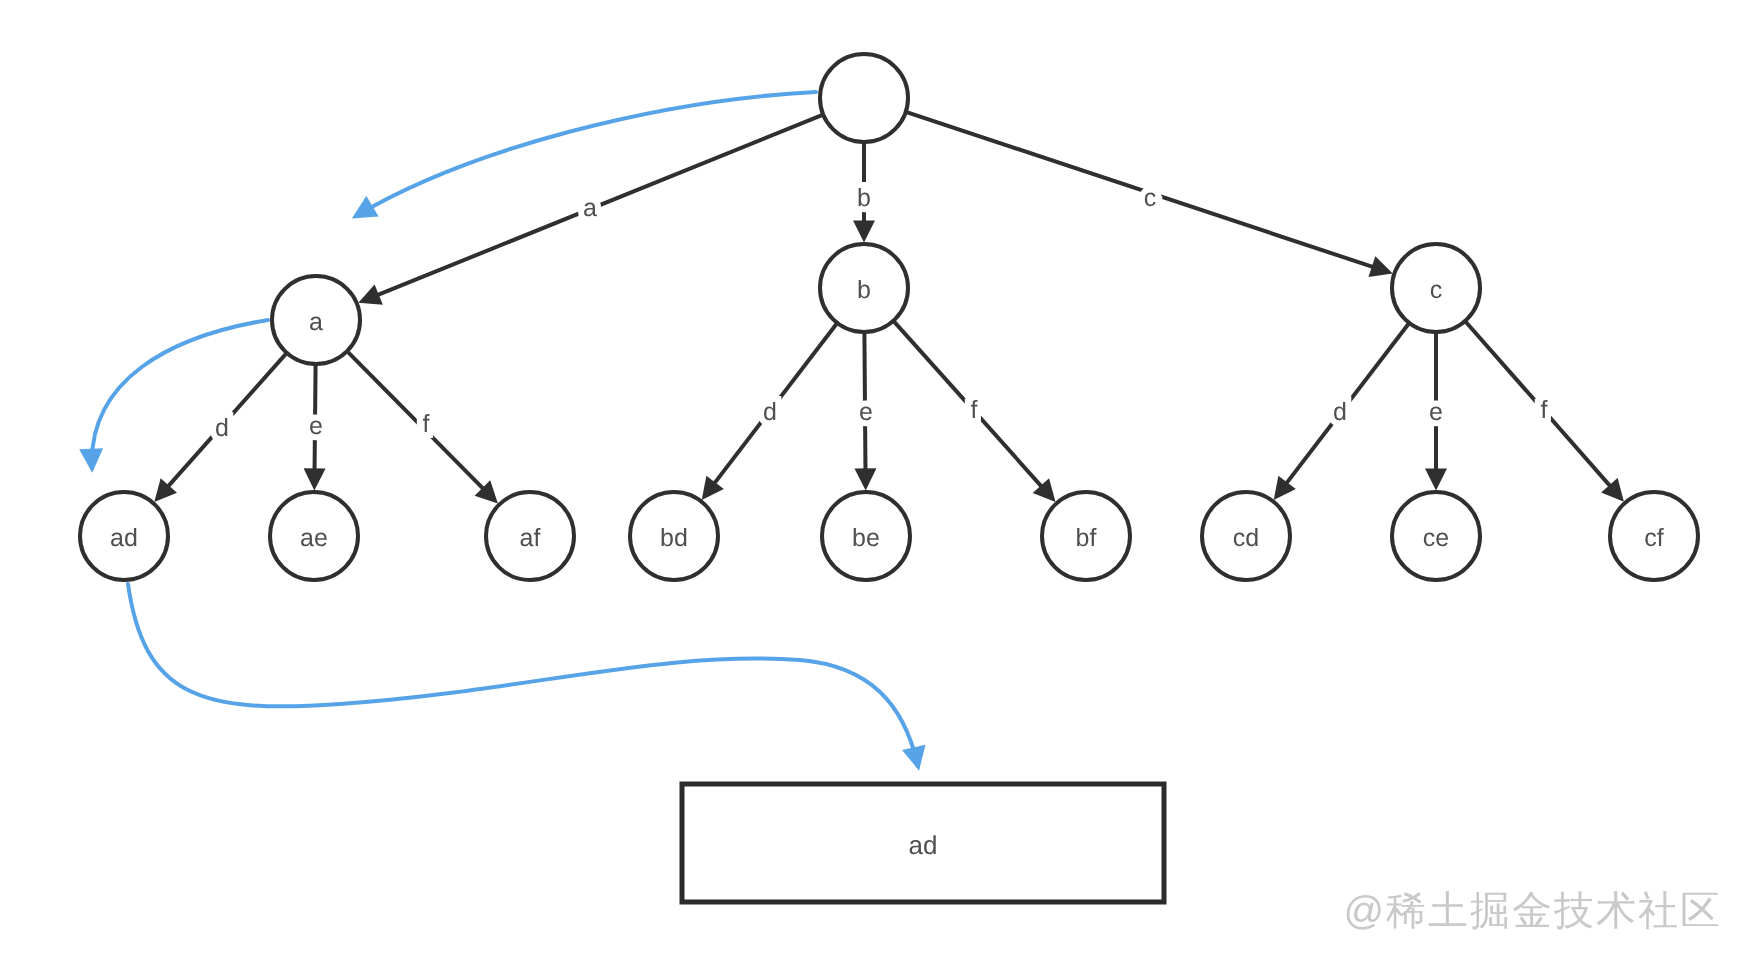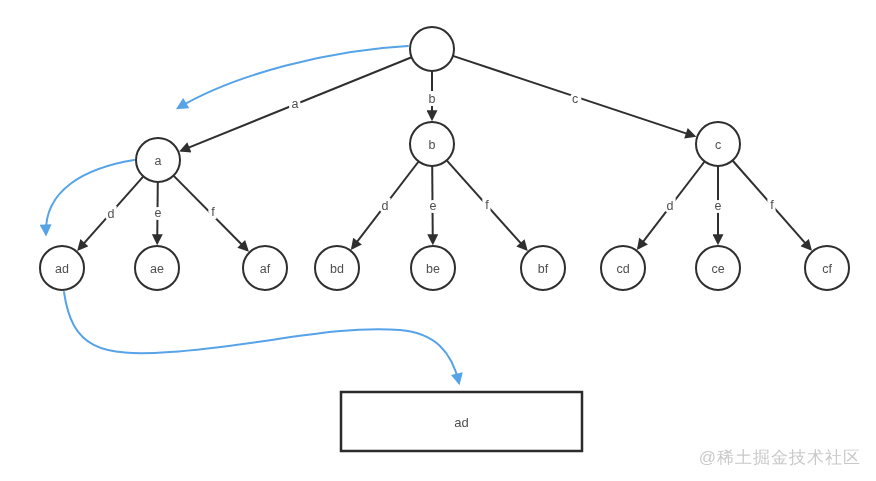--- a/index.html
+++ b/index.html
@@ -55,21 +55,21 @@
     font-size: 13px;
     text-anchor: middle;
     dominant-baseline: central;
     font-family: "Liberation Sans", sans-serif;
   }
   .watermark {
     position: absolute;
     right: 15px;
     bottom: 12px;
     color: var(--wm, #cccccc);
-    font-size: 17px;
+    font-size: 20px;
     letter-spacing: 1px;
     user-select: none;
   }
 </style>
 </head>
 <body>
 
 <div class="stage">
   <svg id="tree-svg" width="876" height="481" viewBox="0 0 876 481" xmlns="http://www.w3.org/2000/svg">
     <defs>

